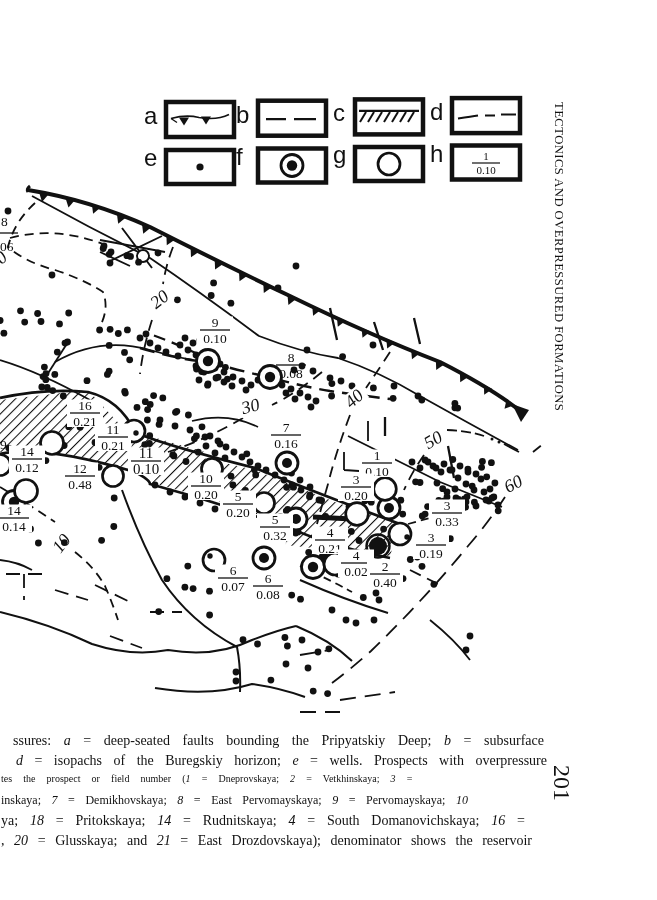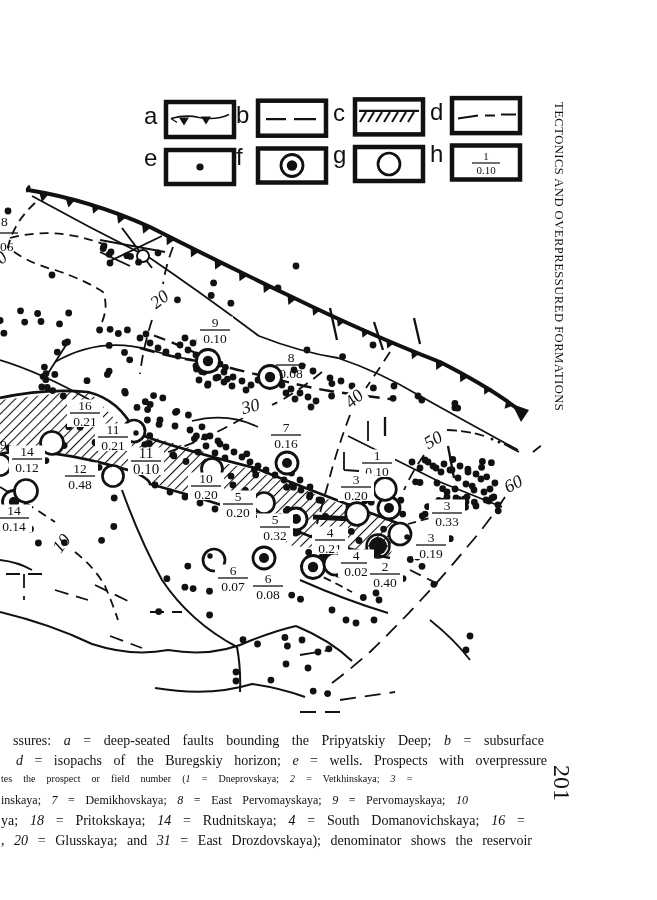--- a/index.html
+++ b/index.html
@@ -744,13 +744,13 @@
 <div style="position:absolute;left:1px;top:733px;width:600px;font-size:14px;white-space:nowrap;word-spacing:9.12px;padding-left:12px;">ssures: <i>a</i> = deep-seated faults bounding the Pripyatskiy Deep; <i>b</i> = subsurface</div>
 
 <div style="position:absolute;left:16px;top:753px;width:600px;font-size:14px;white-space:nowrap;word-spacing:7.97px;"><i>d</i> = isopachs of the Buregskiy horizon; <i>e</i> = wells. Prospects with overpressure</div>
 
 <div style="position:absolute;left:1px;top:773px;width:600px;font-size:10px;white-space:nowrap;word-spacing:8.63px;">tes the prospect or field number (<i>1</i> = Dneprovskaya; <i>2</i> = Vetkhinskaya; <i>3</i> =</div>
 
 <div style="position:absolute;left:1px;top:793px;width:600px;font-size:12px;white-space:nowrap;word-spacing:7.55px;">inskaya; <i>7</i> = Demikhovskaya; <i>8</i> = East Pervomayskaya; <i>9</i> = Pervomayskaya; <i>10</i></div>
 
 <div style="position:absolute;left:1px;top:813px;width:600px;font-size:14px;white-space:nowrap;word-spacing:8.30px;">ya; <i>18</i> = Pritokskaya; <i>14</i> = Rudnitskaya; <i>4</i> = South Domanovichskaya; <i>16</i> =</div>
 
-<div style="position:absolute;left:1px;top:833px;width:600px;font-size:14px;white-space:nowrap;word-spacing:6.09px;">, <i>20</i> = Glusskaya; and <i>31</i> = East Drozdovskaya); denominator shows the reservoir</div>
+<div style="position:absolute;left:1px;top:833px;width:600px;font-size:14px;white-space:nowrap;word-spacing:6.09px;">, <i>20</i> = Glusskaya; and <i>21</i> = East Drozdovskaya); denominator shows the reservoir</div>
 
 </body></html>

